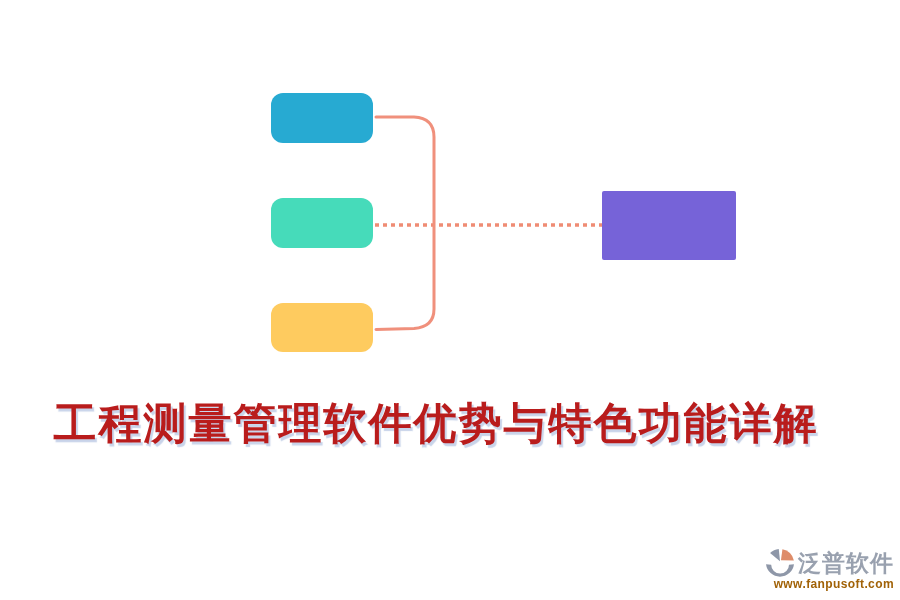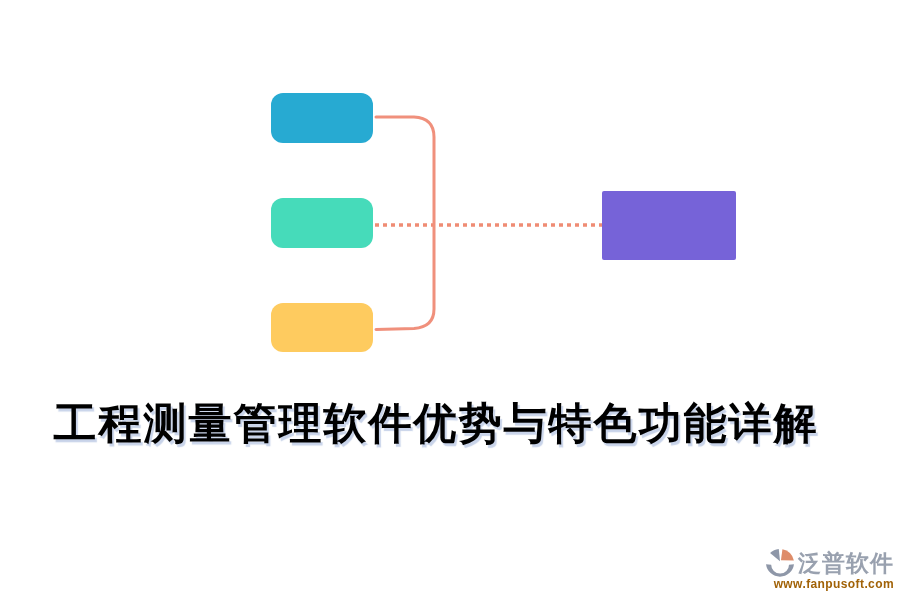--- a/index.html
+++ b/index.html
@@ -79,21 +79,21 @@
     <path d="M375 225 H602" fill="none" stroke-width="3.5" stroke-dasharray="4 4" stroke="#EF8C74"></path>
     <path d="M376 117 H414 Q434 118 434 137 V309 Q434 327 414 328.5 L376 329.5" fill="none" stroke-width="3" stroke-linecap="round" stroke-linejoin="round" stroke="#F0907C"></path>
   </svg>
 
   <div class="branch-node branch-top" style="background-color: rgb(39, 170, 210);"></div>
   <div class="branch-node branch-middle" style="background-color: rgb(70, 219, 186);"></div>
   <div class="branch-node branch-bottom" style="background-color: rgb(254, 203, 95);"></div>
 
   <div class="target-node" style="background-color: rgb(118, 99, 216);"></div>
 
-  <div class="page-title" style="color: #000000;">工程测量管理软件优势与特色功能详解</div>
+  <div class="page-title" style="color: #b91c1c;">工程测量管理软件优势与特色功能详解</div>
 
   <div class="watermark">
     <div class="watermark-row">
       <svg width="30" height="30" viewBox="0 0 32 32" xmlns="http://www.w3.org/2000/svg">
         <path d="M16 14 L5.4 5.4 A15 15 0 0 1 14.7 1.1 Z" fill="#8E97A8"></path>
         <path d="M17 13 L18.6 1.2 A15 15 0 0 1 30.8 13.4 Z" fill="#DE8C69"></path>
         <path d="M1.1 17.3 A15 15 0 0 0 30.9 17.3 L25.6 17.8 A9.5 9.5 0 0 1 6.6 17.8 Z" fill="#8E97A8"></path>
       </svg>
       <span class="brand-name" style="color: rgb(153, 161, 175);">泛普软件</span>
     </div>

